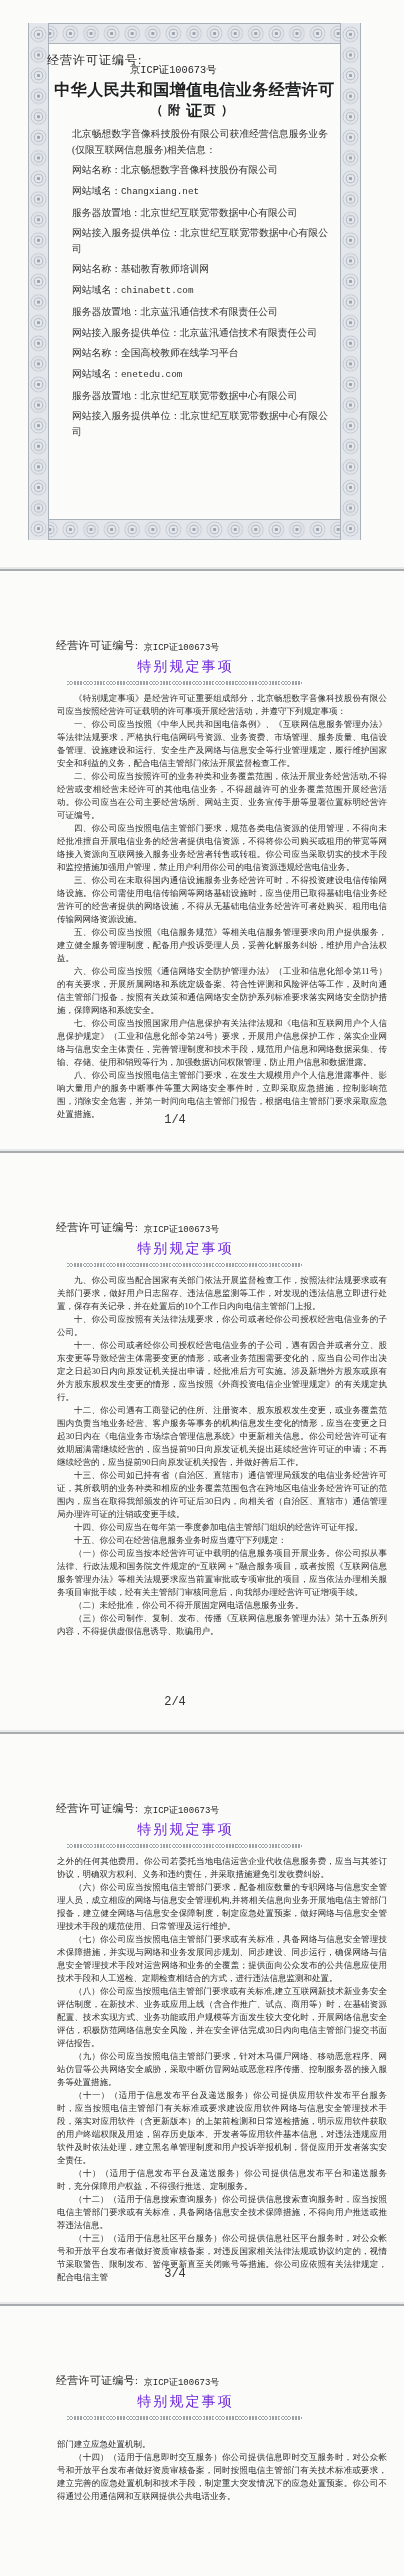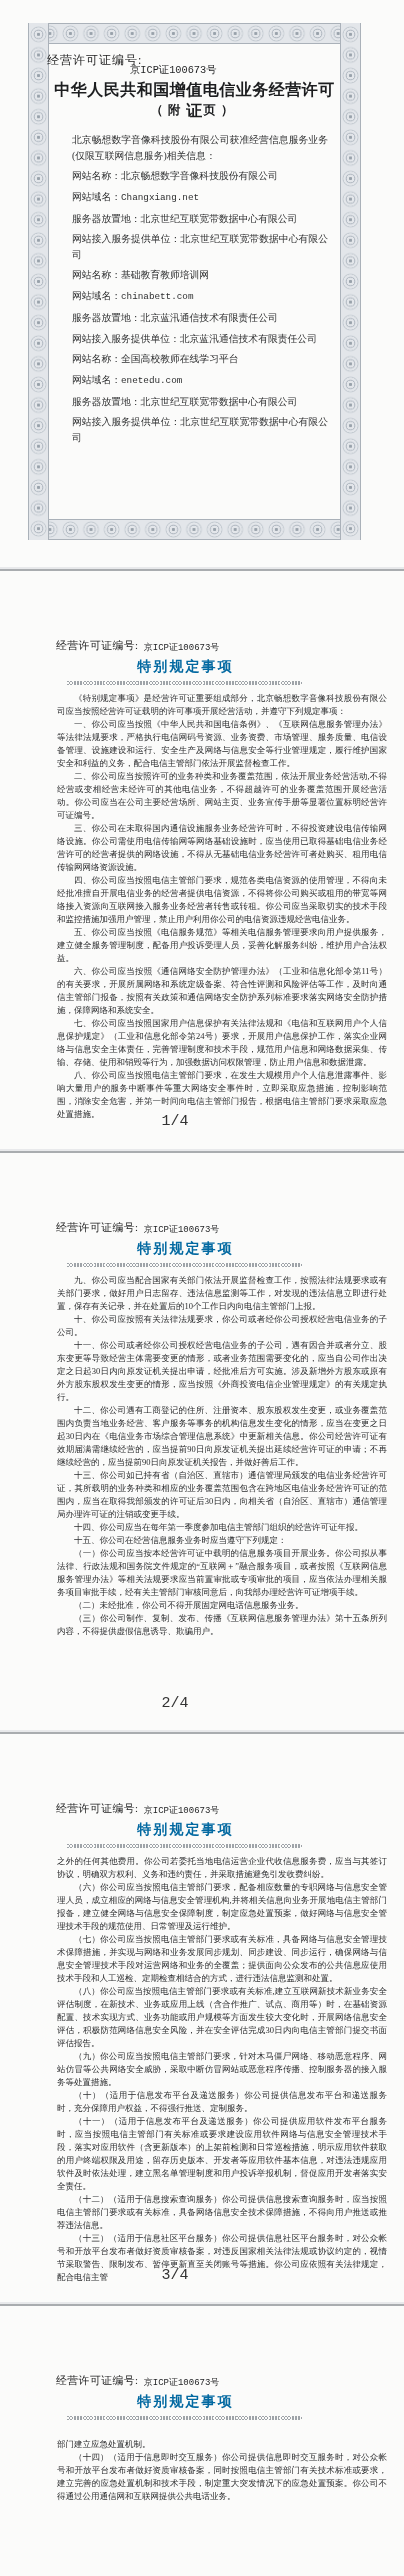--- a/index.html
+++ b/index.html
@@ -17,37 +17,37 @@
     background-size:20.6px 20.6px;background-position:center;}
   .band.h{left:28px;width:332px;height:20.6px;box-shadow:inset 0 1px 0 #aab1b9,inset 0 -1px 0 #aab1b9;}
   .band.v{top:23px;height:517px;width:20.6px;box-shadow:inset 1px 0 0 #aab1b9,inset -1px 0 0 #aab1b9;}
   .band.top{top:23px;} .band.bottom{top:519px;}
   .band.left{left:28px;} .band.right{left:340px;}
 
   .p1-numlabel{position:absolute;left:47px;top:52px;font-size:12px;letter-spacing:1px;color:#222;}
   .p1-numval{position:absolute;left:130px;top:63px;font-size:10.3px;font-family:"Liberation Mono","DejaVu Sans Mono",monospace;color:#1f2022;}
   .p1-title{position:absolute;left:49px;width:291px;top:80px;text-align:center;font-size:16px;font-weight:bold;letter-spacing:0.5px;color:#1c1d1f;}
   .p1-subtitle{position:absolute;left:49px;width:291px;top:102px;text-align:center;font-size:12.4px;font-weight:bold;letter-spacing:5.2px;color:#1c1d1f;}
-  .p1-body{position:absolute;left:72px;top:132px;width:256px;font-size:9.8px;line-height:15.5px;text-align:justify;}
+  .p1-body{position:absolute;left:72px;top:126px;width:256px;font-size:9.8px;line-height:15.5px;text-align:justify;}
   .p1-body p{margin:0 0 5.2px 0;}
   .mono{font-family:"Liberation Mono","DejaVu Sans Mono",monospace;font-size:9.3px;}
 
   
   .reg-num{position:absolute;left:56px;top:68px;white-space:nowrap;}
   .reg-num .lab{font-size:10.8px;letter-spacing:0.5px;color:#222;}
   .reg-num .val{font-size:9px;font-family:"Liberation Mono","DejaVu Sans Mono",monospace;position:relative;top:1px;margin-left:5.2px;color:#1f2022;}
-  .reg-title{position:absolute;left:41px;width:289px;top:87px;text-align:center;font-size:14px;font-weight:bold;letter-spacing:2.1px;color:#0369a1;}
+  .reg-title{position:absolute;left:41px;width:289px;top:87px;text-align:center;font-size:14px;font-weight:normal;letter-spacing:2.1px;color:#6d28d9;}
   .wavy{position:absolute;left:67px;top:110px;width:235px;height:3.6px;opacity:.85;
     background:
       repeating-linear-gradient(115deg,#8f969c 0 0.8px,transparent 0.8px 2.6px),
       repeating-linear-gradient(65deg,#8f969c 0 0.8px,transparent 0.8px 2.6px);}
   .reg-body{position:absolute;left:57px;top:121px;width:330px;font-size:8.5px;line-height:13px;text-align:justify;color:#2b2c2e;}
   .reg-body p{margin:0;text-indent:2em;}
   .reg-body p.cont{text-indent:0;}
-  .pagenum{position:absolute;left:0;width:350px;text-align:center;font-size:15px;color:#333;font-family:"Liberation Mono","DejaVu Sans Mono",monospace;}
+  .pagenum{position:absolute;left:0;width:350px;text-align:center;font-size:12px;color:#333;font-family:"Liberation Mono","DejaVu Sans Mono",monospace;}
 </style>
 </head>
 <body>
 
 <div class="sheet">
 
   <div class="page" style="height:567px">
     <div class="band h top"></div>
     <div class="band h bottom"></div>
     <div class="band v left"></div>
@@ -83,22 +83,22 @@
   <div class="page" style="height:578px">
     <div class="reg-num">
       <span class="lab">经营许可证编号:</span><span class="val">京ICP证100673号</span>
     </div>
     <div class="reg-title">特别规定事项</div>
     <div class="wavy"></div>
     <div class="reg-body">
       <p>《特别规定事项》是经营许可证重要组成部分，北京畅想数字音像科技股份有限公司应当按照经营许可证载明的许可事项开展经营活动，并遵守下列规定事项：</p>
       <p>一、你公司应当按照《中华人民共和国电信条例》、《互联网信息服务管理办法》等法律法规要求，严格执行电信网码号资源、业务资费、市场管理、服务质量、电信设备管理、设施建设和运行、安全生产及网络与信息安全等行业管理规定，履行维护国家安全和利益的义务，配合电信主管部门依法开展监督检查工作。</p>
       <p>二、你公司应当按照许可的业务种类和业务覆盖范围，依法开展业务经营活动,不得经营或变相经营未经许可的其他电信业务，不得超越许可的业务覆盖范围开展经营活动。你公司应当在公司主要经营场所、网站主页、业务宣传手册等显著位置标明经营许可证编号。</p>
+      <p>四、你公司应当按照电信主管部门要求，规范各类电信资源的使用管理，不得向未经批准擅自开展电信业务的经营者提供电信资源，不得将你公司购买或租用的带宽等网络接入资源向互联网接入服务业务经营者转售或转租。你公司应当采取切实的技术手段和监控措施加强用户管理，禁止用户利用你公司的电信资源违规经营电信业务。</p>
       <p>三、你公司在未取得国内通信设施服务业务经营许可时，不得投资建设电信传输网络设施。你公司需使用电信传输网等网络基础设施时，应当使用已取得基础电信业务经营许可的经营者提供的网络设施，不得从无基础电信业务经营许可者处购买、租用电信传输网网络资源设施。</p>
-      <p>四、你公司应当按照电信主管部门要求，规范各类电信资源的使用管理，不得向未经批准擅自开展电信业务的经营者提供电信资源，不得将你公司购买或租用的带宽等网络接入资源向互联网接入服务业务经营者转售或转租。你公司应当采取切实的技术手段和监控措施加强用户管理，禁止用户利用你公司的电信资源违规经营电信业务。</p>
       <p>五、你公司应当按照《电信服务规范》等相关电信服务管理要求向用户提供服务，建立健全服务管理制度，配备用户投诉受理人员，妥善化解服务纠纷，维护用户合法权益。</p>
       <p>六、你公司应当按照《通信网络安全防护管理办法》（工业和信息化部令第11号）的有关要求，开展所属网络和系统定级备案、符合性评测和风险评估等工作，及时向通信主管部门报备，按照有关政策和通信网络安全防护系列标准要求落实网络安全防护措施，保障网络和系统安全。</p>
       <p>七、你公司应当按照国家用户信息保护有关法律法规和《电信和互联网用户个人信息保护规定》（工业和信息化部令第24号）要求，开展用户信息保护工作，落实企业网络与信息安全主体责任，完善管理制度和技术手段，规范用户信息和网络数据采集、传输、存储、使用和销毁等行为，加强数据访问权限管理，防止用户信息和数据泄露。</p>
       <p>八、你公司应当按照电信主管部门要求，在发生大规模用户个人信息泄露事件、影响大量用户的服务中断事件等重大网络安全事件时，立即采取应急措施，控制影响范围，消除安全危害，并第一时间向电信主管部门报告，根据电信主管部门要求采取应急处置措施。</p>
     </div>
     <div class="pagenum" style="top:542px">1/4</div>
   </div>
 
   <div class="gap"></div>
 
@@ -130,22 +130,22 @@
       <span class="lab">经营许可证编号:</span><span class="val">京ICP证100673号</span>
     </div>
     <div class="reg-title">特别规定事项</div>
     <div class="wavy"></div>
     <div class="reg-body">
       <p class="cont">之外的任何其他费用。你公司若委托当地电信运营企业代收信息服务费，应当与其签订协议，明确双方权利、义务和违约责任，并采取措施避免引发收费纠纷。</p>
       <p>（六）你公司应当按照电信主管部门要求，配备相应数量的专职网络与信息安全管理人员，成立相应的网络与信息安全管理机构,并将相关信息向业务开展地电信主管部门报备，建立健全网络与信息安全保障制度，制定应急处置预案，做好网络与信息安全管理技术手段的规范使用、日常管理及运行维护。</p>
       <p>（七）你公司应当按照电信主管部门要求或有关标准，具备网络与信息安全管理技术保障措施，并实现与网络和业务发展同步规划、同步建设、同步运行，确保网络与信息安全管理技术手段对运营网络和业务的全覆盖；提供面向公众发布的公共信息应使用技术手段和人工巡检、定期检查相结合的方式，进行违法信息监测和处置。</p>
       <p>（八）你公司应当按照电信主管部门要求或有关标准,建立互联网新技术新业务安全评估制度，在新技术、业务或应用上线（含合作推广、试点、商用等）时，在基础资源配置、技术实现方式、业务功能或用户规模等方面发生较大变化时，开展网络信息安全评估，积极防范网络信息安全风险，并在安全评估完成30日内向电信主管部门提交书面评估报告。</p>
       <p>（九）你公司应当按照电信主管部门要求，针对木马僵尸网络、移动恶意程序、网站仿冒等公共网络安全威胁，采取中断仿冒网站或恶意程序传播、控制服务器的接入服务等处置措施。</p>
+      <p>（十一）（适用于信息发布平台及递送服务）你公司提供应用软件发布平台服务时，应当按照电信主管部门有关标准或要求建设应用软件网络与信息安全管理技术手段，落实对应用软件（含更新版本）的上架前检测和日常巡检措施，明示应用软件获取的用户终端权限及用途，留存历史版本、开发者等应用软件基本信息，对违法违规应用软件及时依法处理，建立黑名单管理制度和用户投诉举报机制，督促应用开发者落实安全责任。</p>
       <p>（十）（适用于信息发布平台及递送服务）你公司提供信息发布平台和递送服务时，充分保障用户权益，不得强行推送、定制服务。</p>
-      <p>（十一）（适用于信息发布平台及递送服务）你公司提供应用软件发布平台服务时，应当按照电信主管部门有关标准或要求建设应用软件网络与信息安全管理技术手段，落实对应用软件（含更新版本）的上架前检测和日常巡检措施，明示应用软件获取的用户终端权限及用途，留存历史版本、开发者等应用软件基本信息，对违法违规应用软件及时依法处理，建立黑名单管理制度和用户投诉举报机制，督促应用开发者落实安全责任。</p>
       <p>（十二）（适用于信息搜索查询服务）你公司提供信息搜索查询服务时，应当按照电信主管部门要求或有关标准，具备网络信息安全技术保障措施，不得向用户推送或推荐违法信息。</p>
       <p>（十三）（适用于信息社区平台服务）你公司提供信息社区平台服务时，对公众帐号和开放平台发布者做好资质审核备案，对违反国家相关法律法规或协议约定的，视情节采取警告、限制发布、暂停更新直至关闭账号等措施。你公司应依照有关法律规定，配合电信主管</p>
     </div>
     <div class="pagenum" style="top:533px">3/4</div>
   </div>
 
   <div class="gap"></div>
 
   <div class="page" style="height:568px">
     <div class="reg-num">

